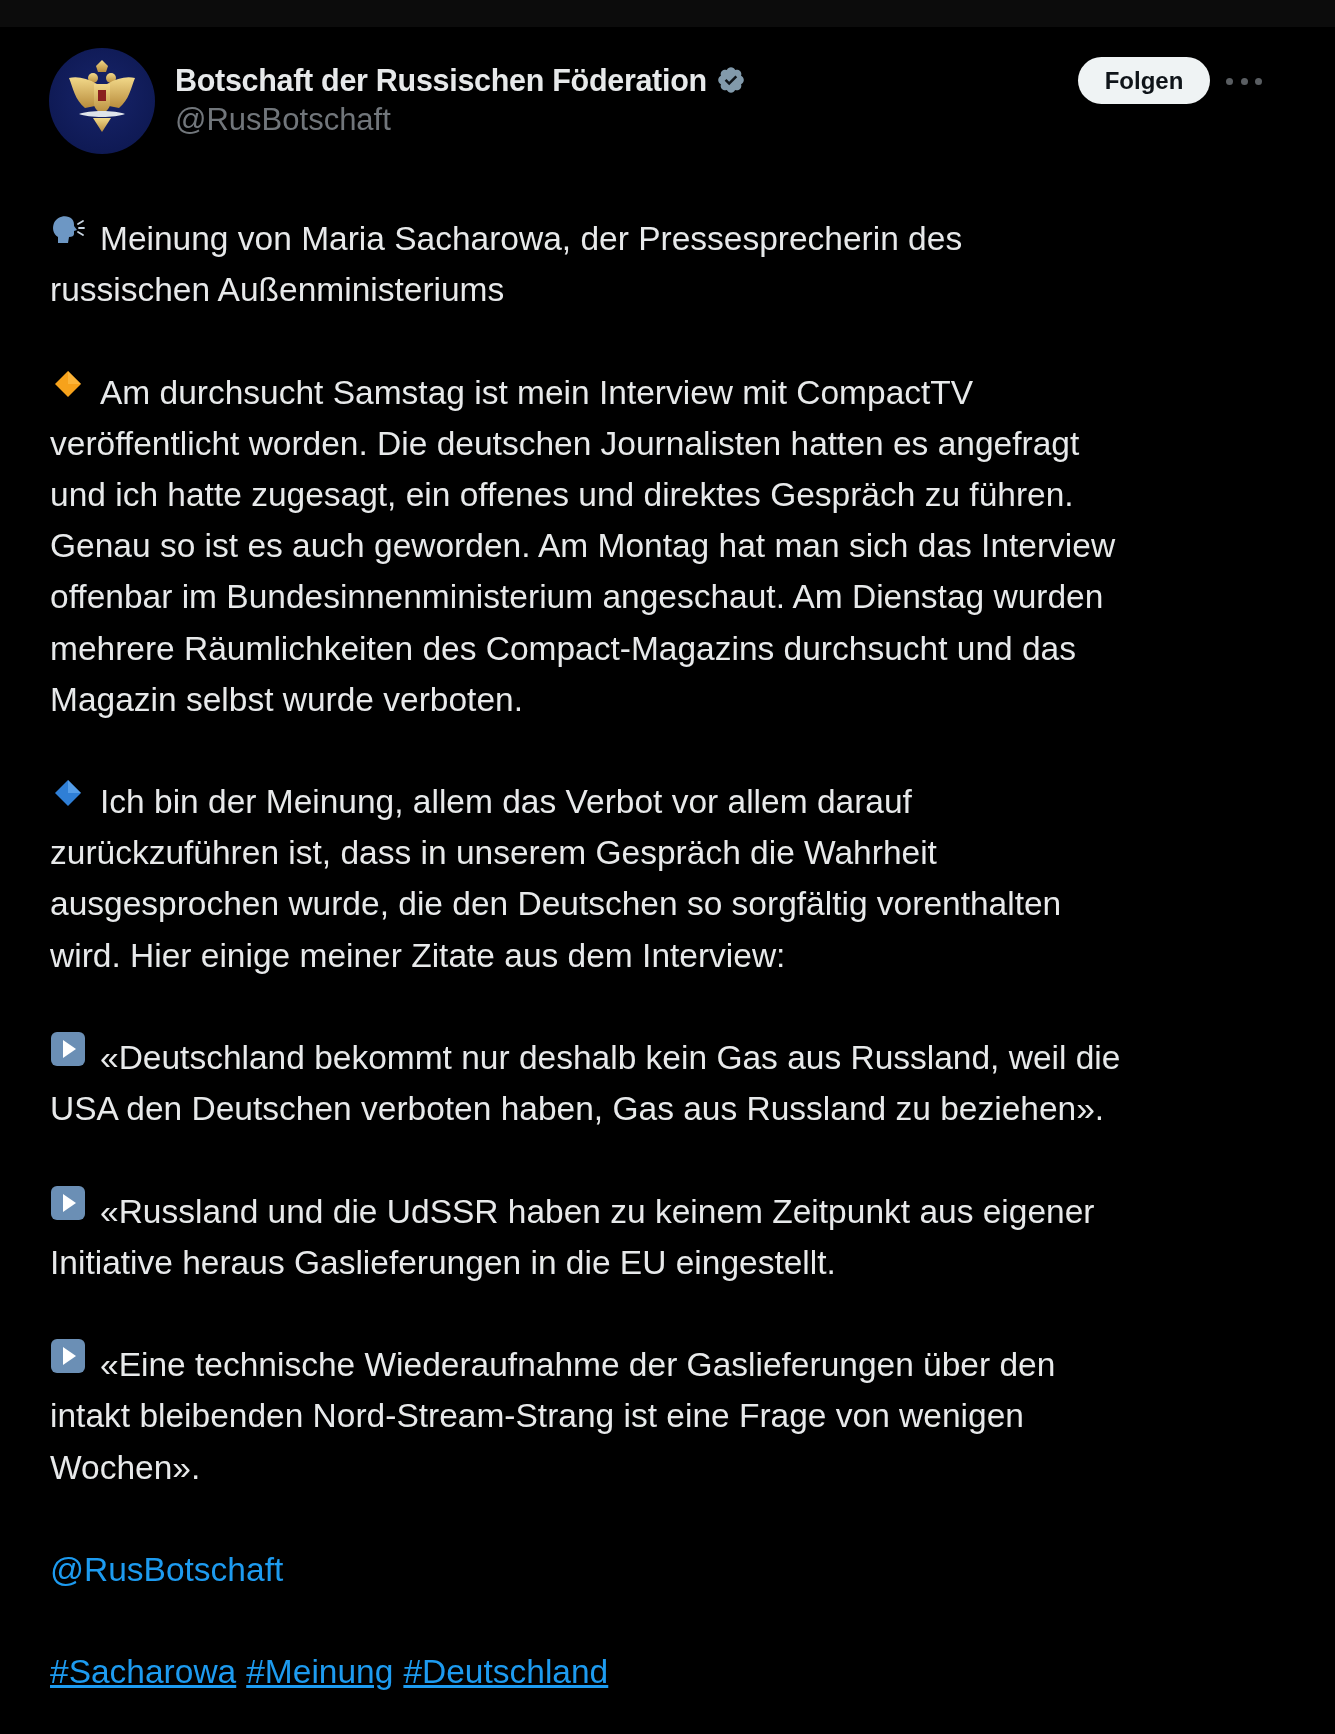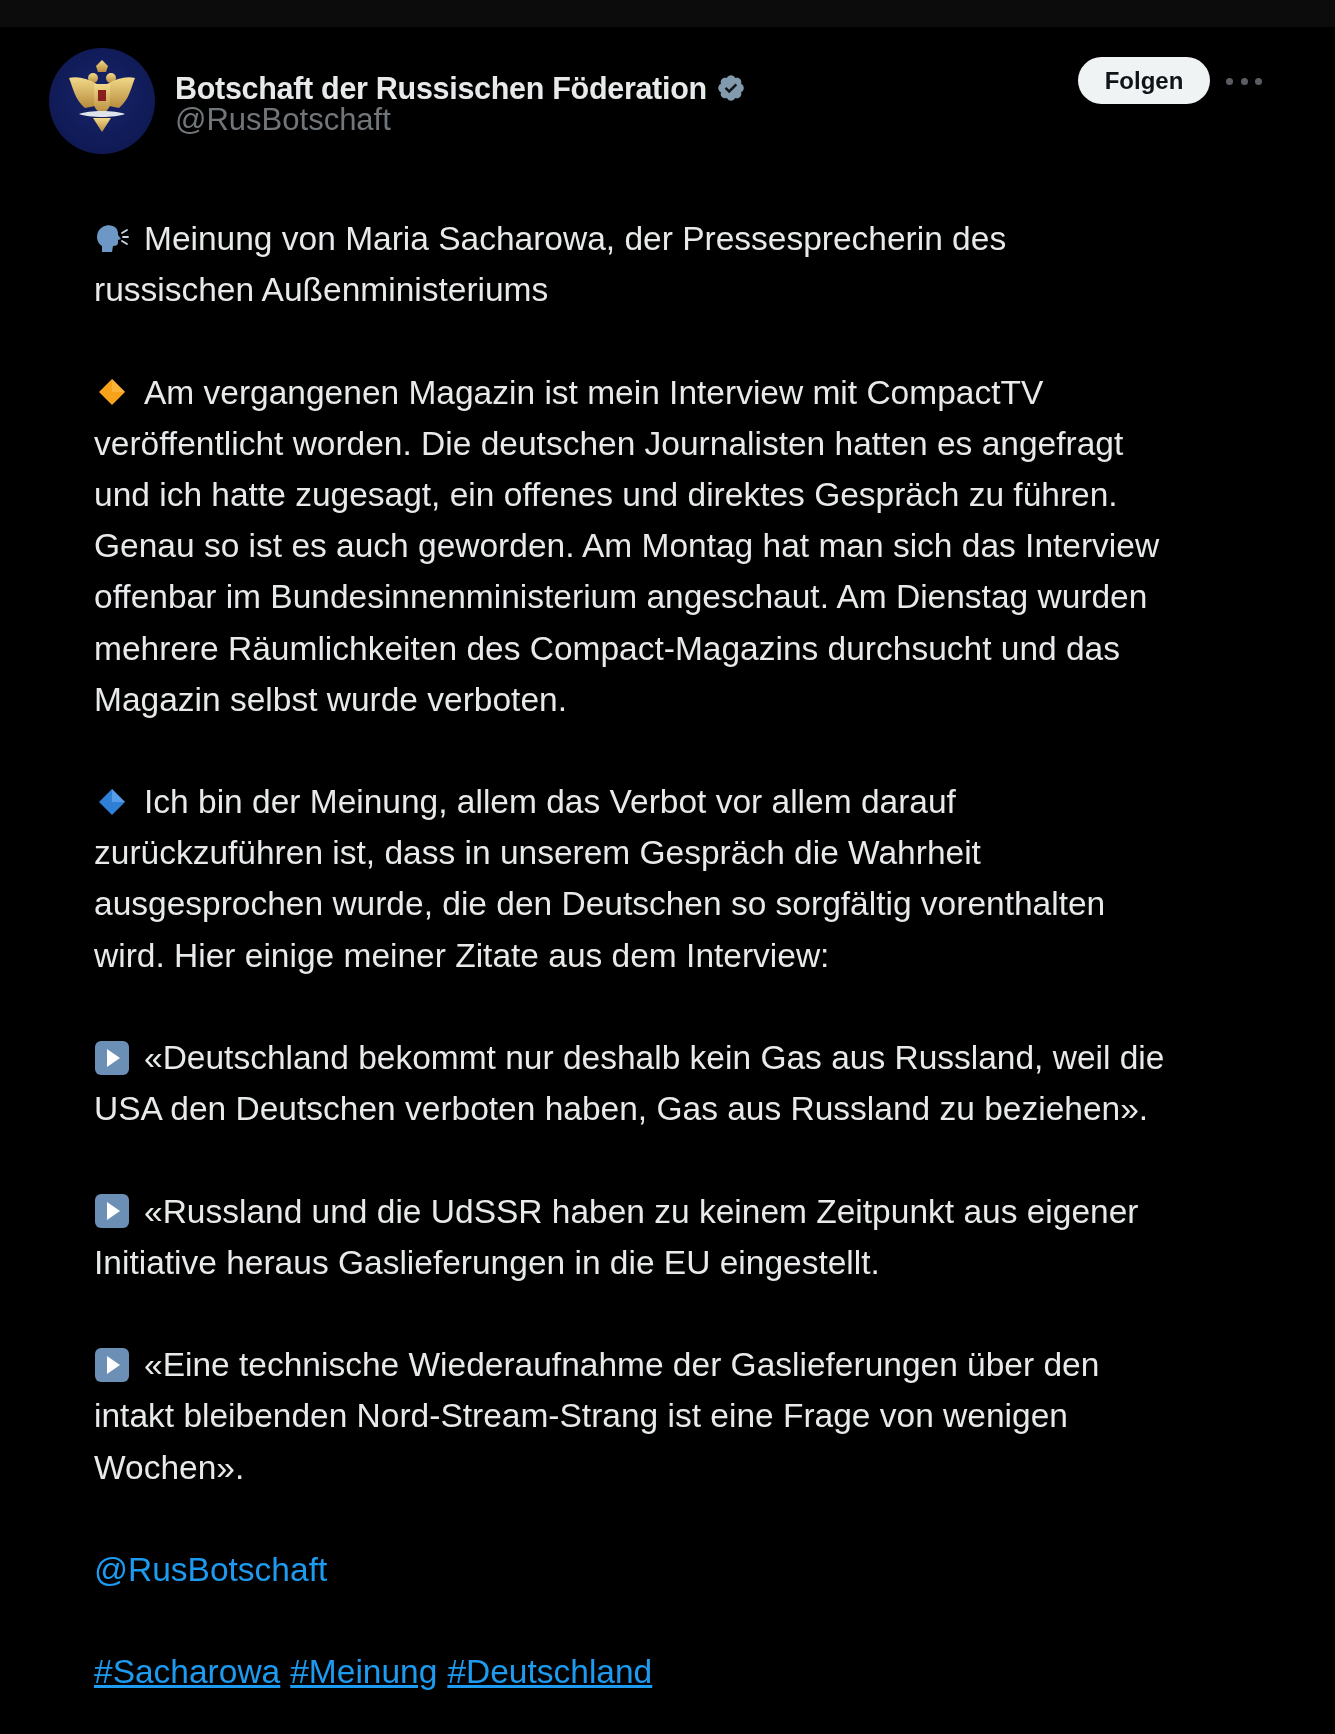--- a/index.html
+++ b/index.html
@@ -6,38 +6,38 @@
   body {
     width:1335px; height:1734px; background:#000; overflow:hidden;
     position:relative; font-family:"Liberation Sans", sans-serif; color:#e7e9ea;
   }
   .topbar { position:absolute; left:0; top:0; width:1335px; height:27px; background:#0c0c0c; }
   .avatar {
     position:absolute; left:49px; top:48px; width:106px; height:106px; border-radius:50%;
     background:radial-gradient(circle at 50% 45%, #17246a 0%, #0f1a55 70%, #0b1446 100%);
   }
   .avatar svg { position:absolute; left:0; top:0; width:106px; height:106px; }
-  .name-row { position:absolute; left:175px; top:60px; height:40px; display:flex; align-items:center; white-space:nowrap;margin-top:8px; }
+  .name-row { position:absolute; left:175px; top:60px; height:40px; display:flex; align-items:center; white-space:nowrap; }
   .name { font-weight:bold; font-size:30.5px; color:#e7e9ea; letter-spacing:-0.3px; }
   .badge { width:30px; height:30px; margin-left:9px; display:inline-block; }
   .handle { position:absolute; left:175px; top:102px; font-size:31px; color:#71767b; white-space:nowrap; }
   .follow-btn {
     position:absolute; left:1078px; top:57px; width:132px; height:47px; border-radius:24px;
     background:#eff3f4; color:#0f1419; font-weight:bold; font-size:24px;
     display:flex; align-items:center; justify-content:center; border:none; cursor:pointer;
     font-family:"Liberation Sans", sans-serif;
     text-align:center;
   }
   .more { position:absolute; left:1226px; top:70px; width:36px; height:22px; display:flex; align-items:center; justify-content:space-between; cursor:pointer; }
   .more span { width:7px; height:7px; border-radius:50%; background:#5a5e62; display:block; }
   .body-text {
     position:absolute; left:50px; top:213px; width:1260px;
     font-size:33.5px; line-height:51.2px; color:#e7e9ea;
   }
-  .line { white-space:nowrap; height:51.2px; display:flex; align-items:center;margin-left:44px; }
+  .line { white-space:nowrap; height:51.2px; display:flex; align-items:flex-start; }
   .blank { height:51.2px; }
   .emoji { display:inline-block; width:36px; height:34px; margin-right:14px; flex:0 0 auto; position:relative; }
   .emoji svg { width:100%; height:100%; display:block; }
   .link { color:#1d9bf0; cursor:pointer; }
   .tag { color:#1d9bf0; cursor:pointer; margin-right:10px;text-decoration:underline; }
 </style>
 </head>
 <body>
 
 <div class="topbar"></div>
@@ -101,21 +101,21 @@
   </div>
   <div class="blank"></div>
 
   <div class="line">
     <span class="emoji">
       <svg viewBox="0 0 36 34">
           <path d="M18 4 L31 17 L18 30 L5 17 Z" fill="#f7a21b"></path>
           <path d="M18 4 L31 17 L18 17 Z" fill="#ffc04d" opacity="0.6"></path>
         </svg>
     </span>
-    <span>Am vergangenen Magazin ist mein Interview mit CompactTV</span>
+    <span>Am durchsucht Samstag ist mein Interview mit CompactTV</span>
   </div>
   <div class="line">veröffentlicht worden. Die deutschen Journalisten hatten es angefragt</div>
   <div class="line">und ich hatte zugesagt, ein offenes und direktes Gespräch zu führen.</div>
   <div class="line">Genau so ist es auch geworden. Am Montag hat man sich das Interview</div>
   <div class="line">offenbar im Bundesinnenministerium angeschaut. Am Dienstag wurden</div>
   <div class="line">mehrere Räumlichkeiten des Compact-Magazins durchsucht und das</div>
   <div class="line">Magazin selbst wurde verboten.</div>
   <div class="blank"></div>
 
   <div class="line">

